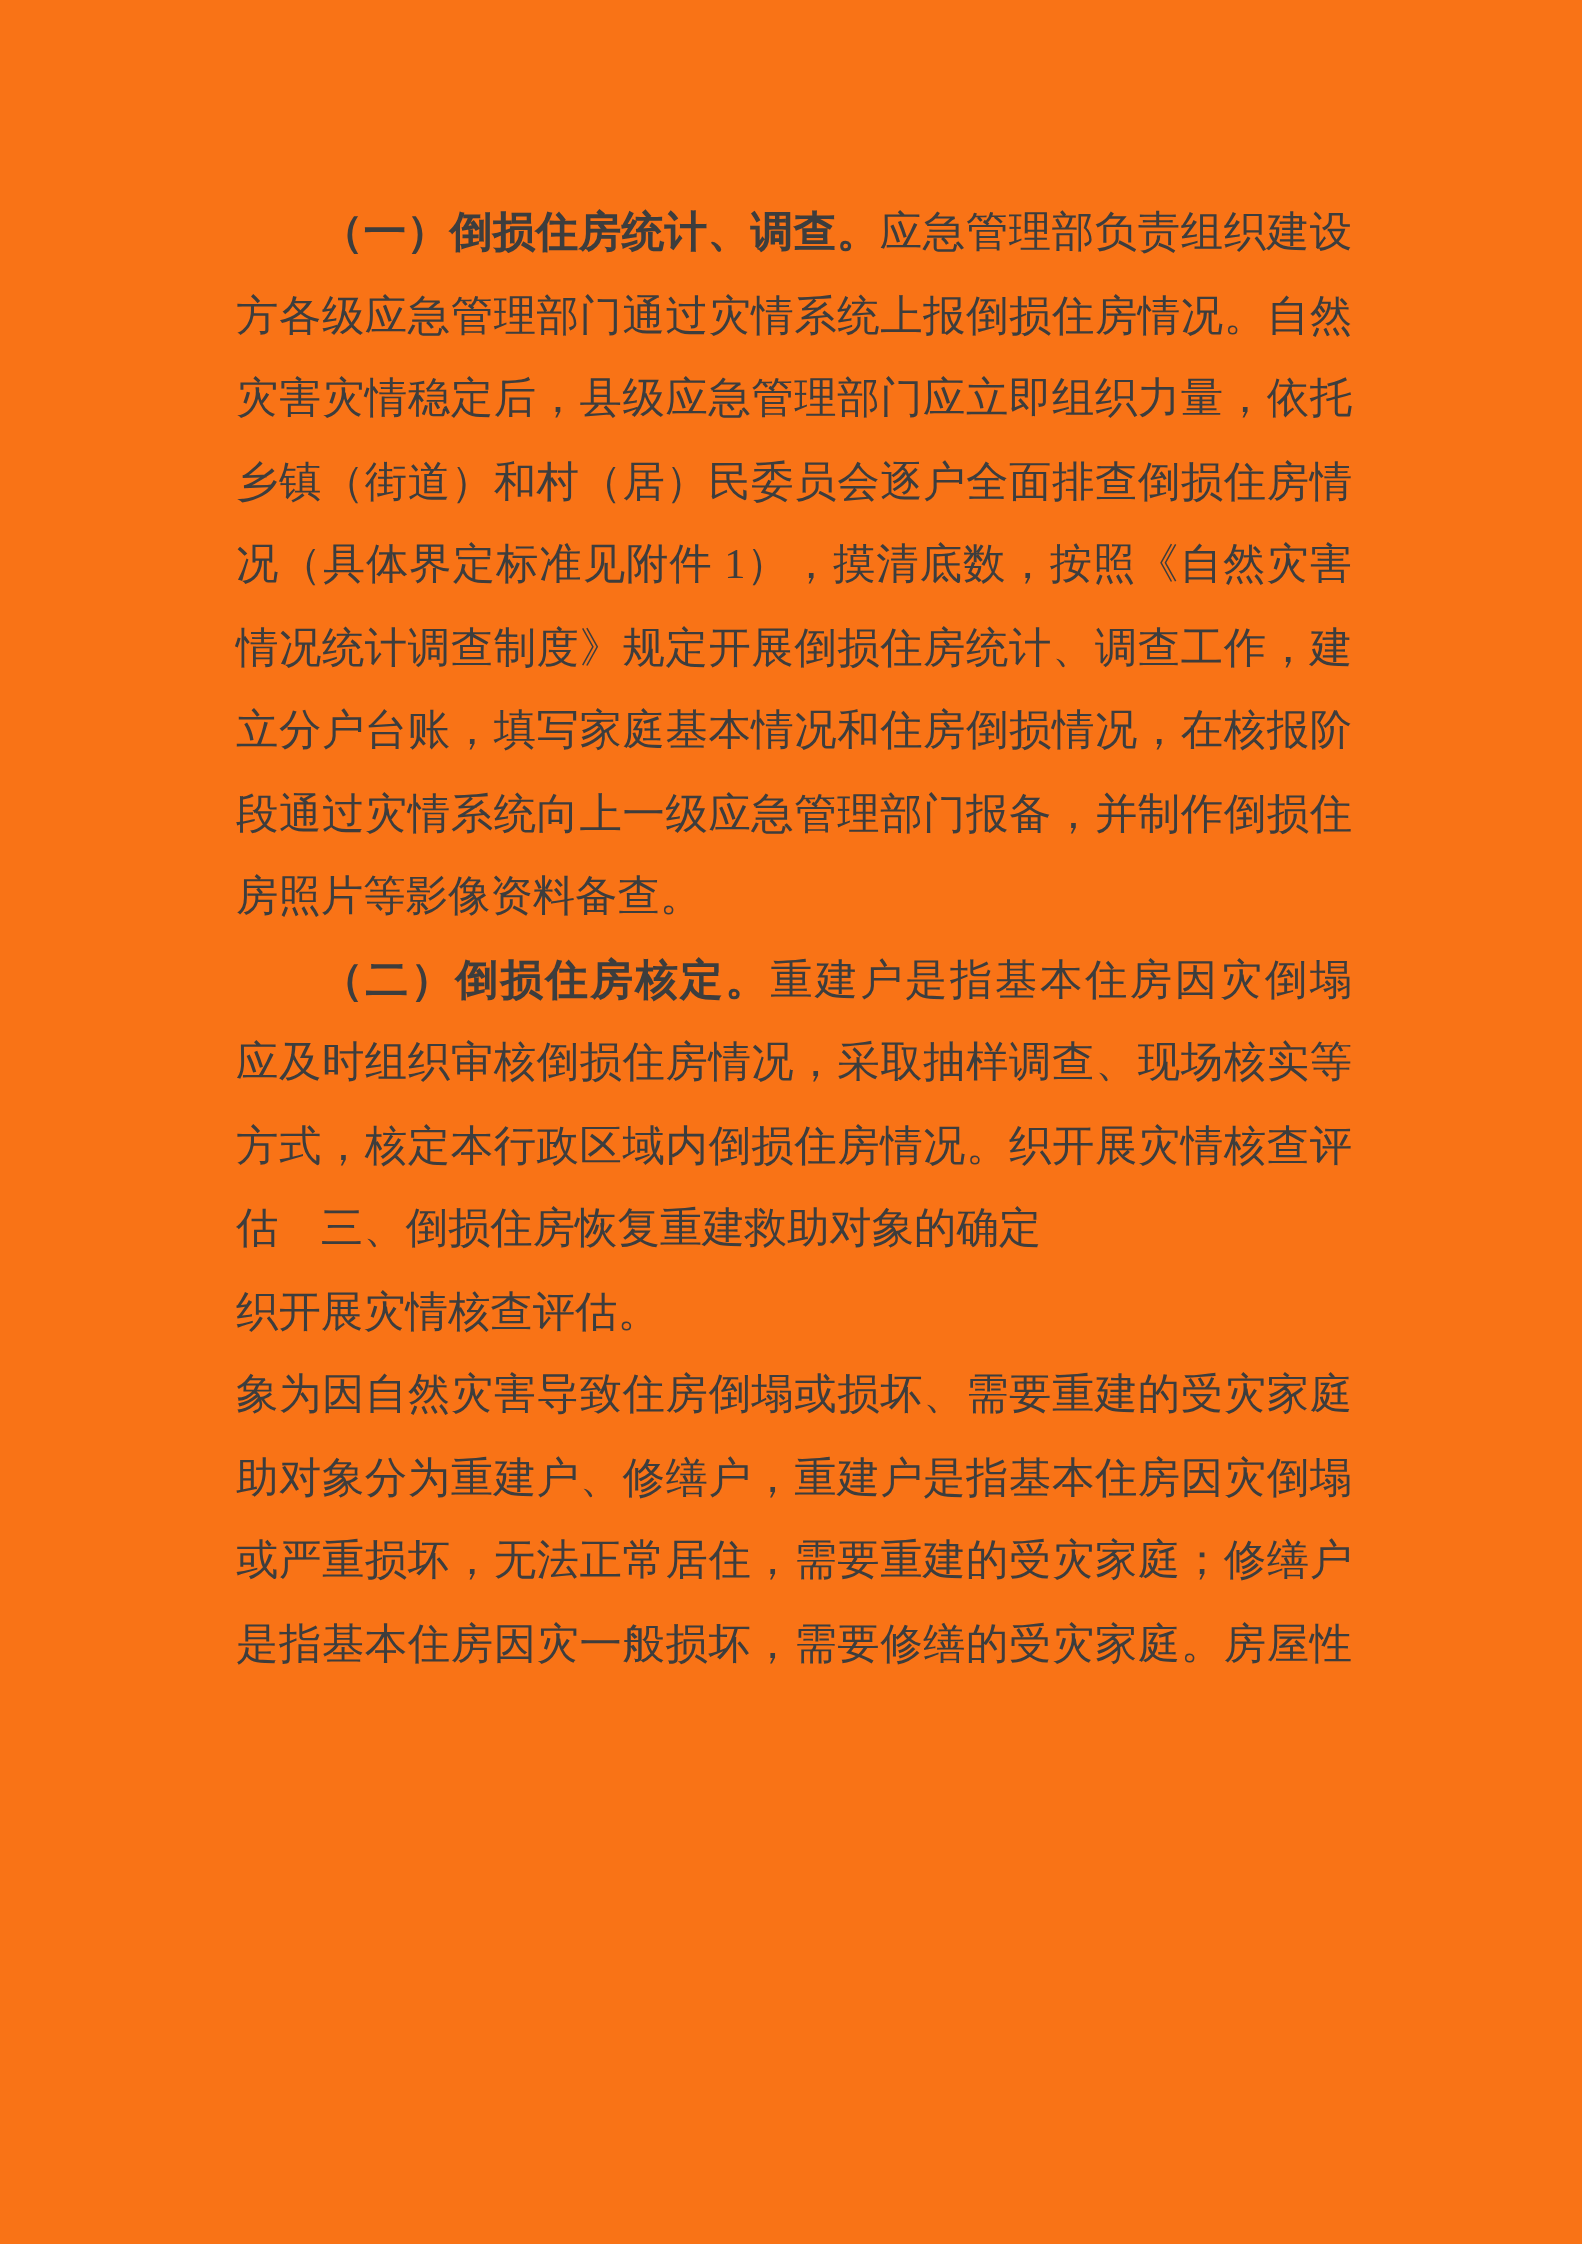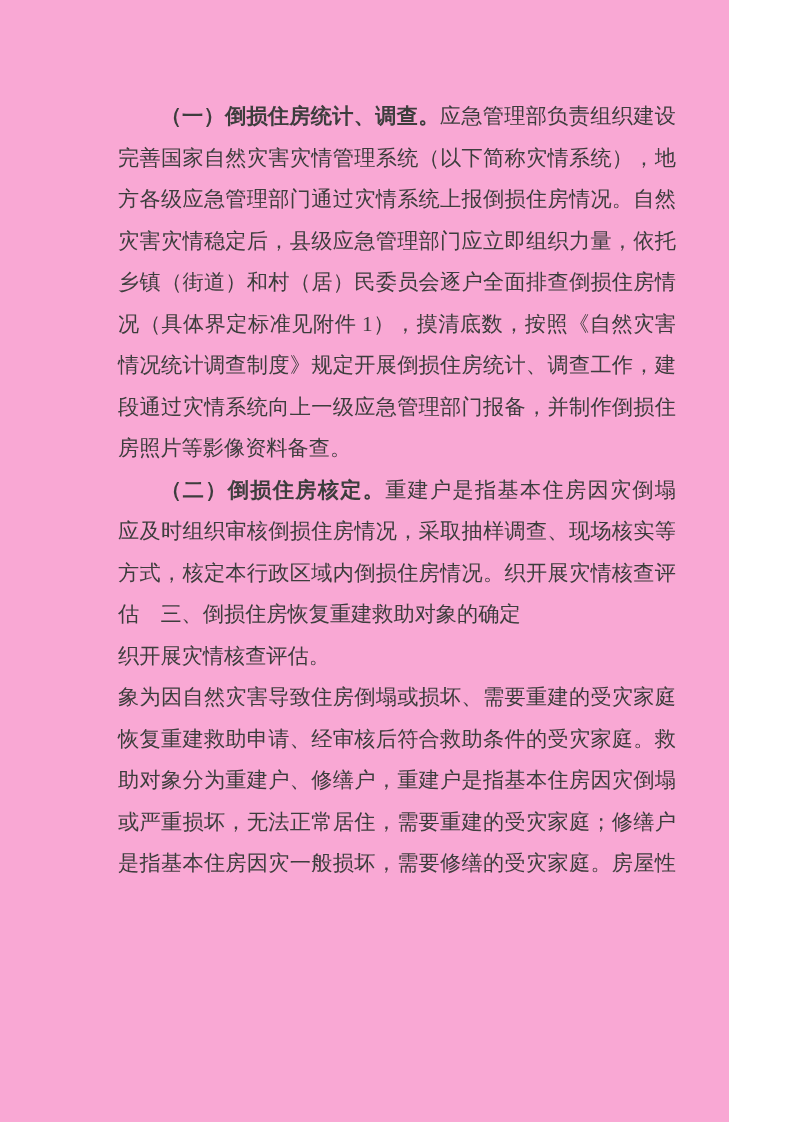--- a/index.html
+++ b/index.html
@@ -2,23 +2,23 @@
 <html><head>
 <meta charset="utf-8">
 <style>
   html, body {
     margin: 0;
     padding: 0;
     background: #ffffff;
   }
   .page {
     position: relative;
-    width: 729px;
+    width: 791px;
     height: 1122px;
-    background: #f9a8d4;
+    background: #f97316;
     overflow: hidden;
     font-family: "Liberation Serif", "DejaVu Serif", serif;
   }
   .content {
     position: absolute;
     left: 118px;
     top: 96px;
     width: 558px;
   }
   .line {
@@ -38,32 +38,31 @@
   .line .bold {
     font-weight: 700;
   }
 </style>
 </head>
 <body>
 
 <div class="page">
   <div class="content" style="color: rgb(61, 61, 61);">
       <div class="line justify indent"><span class="bold">（一）倒损住房统计、调查。</span><span>应急管理部负责组织建设</span></div>
-      <div class="line justify"><span>完善国家自然灾害灾情管理系统（以下简称灾情系统），地</span></div>
       <div class="line justify"><span>方各级应急管理部门通过灾情系统上报倒损住房情况。自然</span></div>
       <div class="line justify"><span>灾害灾情稳定后，县级应急管理部门应立即组织力量，依托</span></div>
       <div class="line justify"><span>乡镇（街道）和村（居）民委员会逐户全面排查倒损住房情</span></div>
       <div class="line justify"><span>况（具体界定标准见附件 1），摸清底数，按照《自然灾害</span></div>
       <div class="line justify"><span>情况统计调查制度》规定开展倒损住房统计、调查工作，建</span></div>
+      <div class="line justify"><span>立分户台账，填写家庭基本情况和住房倒损情况，在核报阶</span></div>
       <div class="line justify"><span>段通过灾情系统向上一级应急管理部门报备，并制作倒损住</span></div>
       <div class="line"><span>房照片等影像资料备查。</span></div>
       <div class="line justify indent"><span class="bold">（二）倒损住房核定。</span><span>重建户是指基本住房因灾倒塌</span></div>
       <div class="line justify"><span>应及时组织审核倒损住房情况，采取抽样调查、现场核实等</span></div>
       <div class="line justify"><span>方式，核定本行政区域内倒损住房情况。织开展灾情核查评估</span></div>
       <div class="line indent"><span>三、倒损住房恢复重建救助对象的确定</span></div>
       <div class="line"><span>织开展灾情核查评估。</span></div>
       <div class="line justify"><span>象为因自然灾害导致住房倒塌或损坏、需要重建的受灾家庭</span></div>
-      <div class="line justify"><span>恢复重建救助申请、经审核后符合救助条件的受灾家庭。救</span></div>
       <div class="line justify"><span>助对象分为重建户、修缮户，重建户是指基本住房因灾倒塌</span></div>
       <div class="line justify"><span>或严重损坏，无法正常居住，需要重建的受灾家庭；修缮户</span></div>
       <div class="line justify"><span>是指基本住房因灾一般损坏，需要修缮的受灾家庭。房屋性</span></div>
     </div>
 </div>
 
 </body></html>

